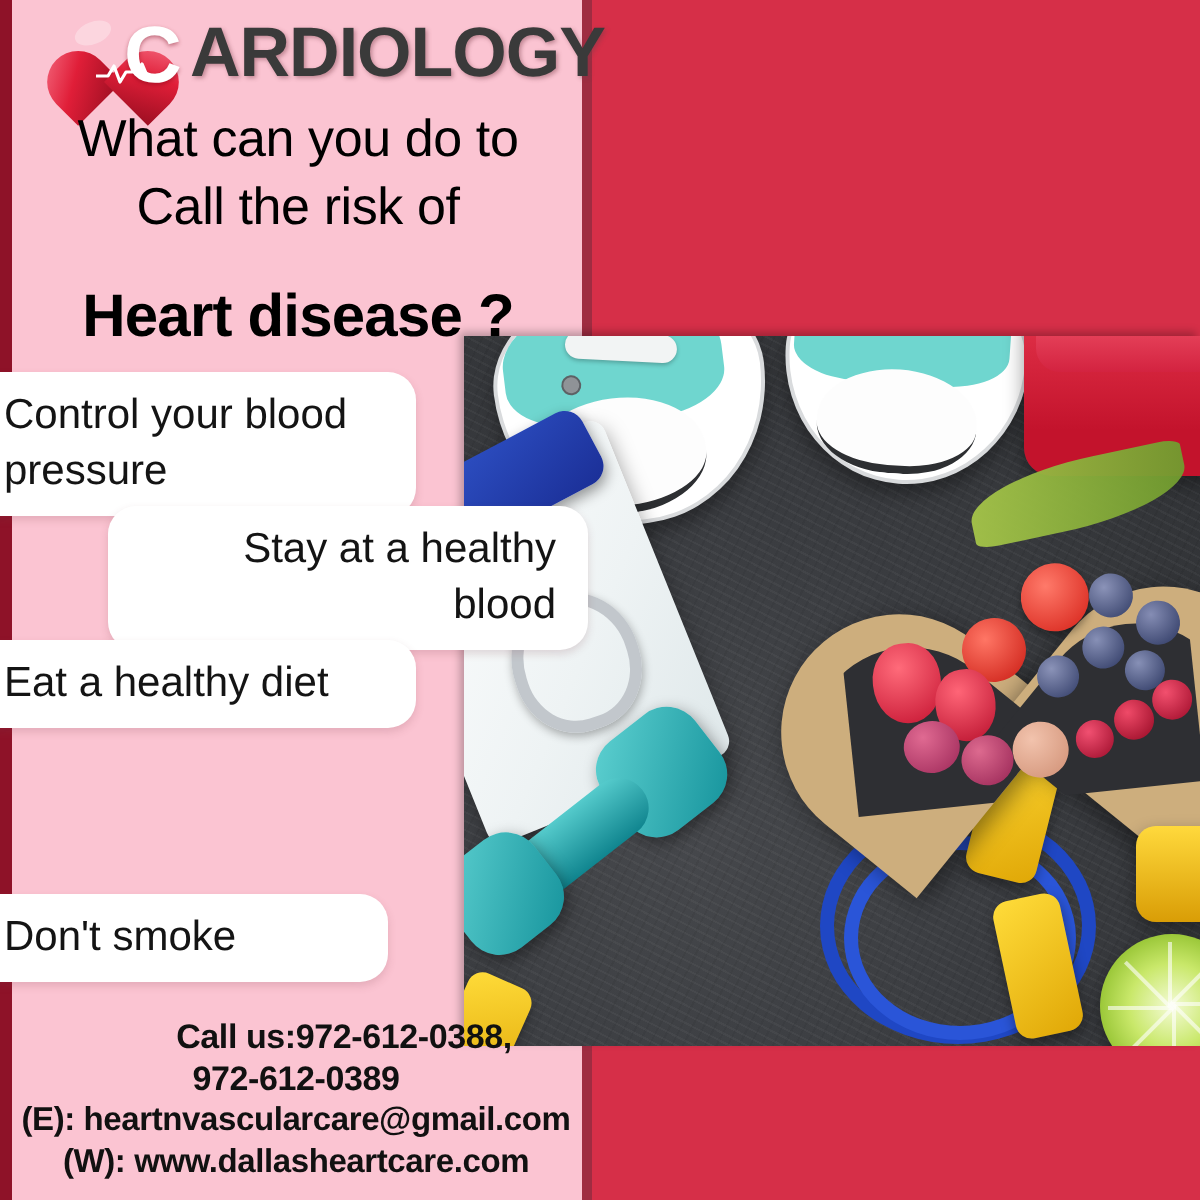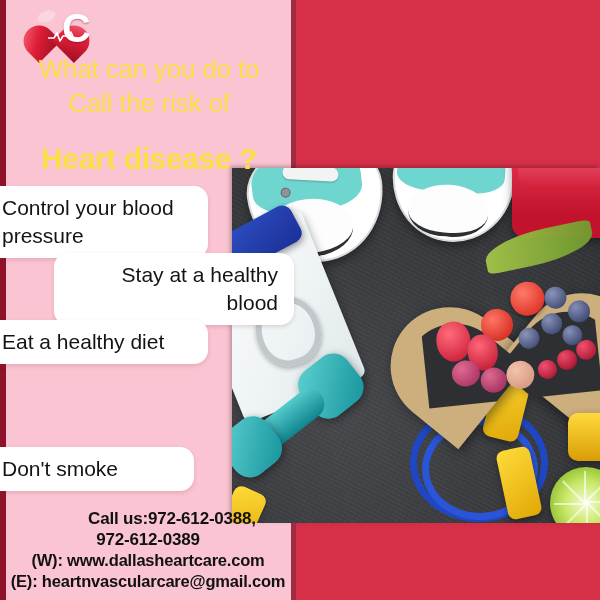--- a/index.html
+++ b/index.html
@@ -131,21 +131,21 @@
     text-shadow: 1px 1px 2px rgba(120,60,70,.45);
   }
 
   
   .headline {
     position: absolute;
     left: 6px;
     top: 52px;
     width: 286px;
     text-align: center;
-    color: #fde047;
+    color: #000000;
   }
   .headline .l1,
   .headline .l2 {
     font-size: 26px;
     line-height: 34px;
     font-weight: normal;
     letter-spacing: -0.2px;
   }
   .headline .l3 {
     font-size: 30px;
@@ -536,33 +536,34 @@
   <div class="logo">
     <div class="logo-heart">
       <div class="lobe l"></div>
       <div class="lobe r"></div>
       <div class="shine"></div>
       <svg class="logo-ekg" viewBox="0 0 34 12">
         <polyline points="0,8 6,8 9,3 12,11 15,6 20,6 23,2 26,9 34,8" fill="none" stroke="#ffffff" stroke-width="1.6" stroke-linejoin="round" stroke-linecap="round"></polyline>
       </svg>
       <div class="logo-c">C</div>
     </div>
+    <div class="logo-word">ARDIOLOGY</div>
   </div>
 
   <div class="headline">
     <div class="l1">What can you do to</div>
     <div class="l2">Call the risk of</div>
     <div class="l3">Heart disease ?</div>
   </div>
 
   <div class="tip tip-1">Control your blood pressure</div>
   <div class="tip tip-2">Stay at a healthy blood</div>
   <div class="tip tip-3">Eat a healthy diet</div>
   <div class="tip tip-5">Don't smoke</div>
 
   <div class="contact">
     <div class="line phone1">Call us:972-612-0388,</div>
     <div class="line phone2">972-612-0389</div>
+    <div class="line email">(E): heartnvascularcare@gmail.com</div>
     <div class="line web">(W): www.dallasheartcare.com</div>
-    <div class="line email">(E): heartnvascularcare@gmail.com</div>
   </div>
 
 </div>
 
 </body></html>

